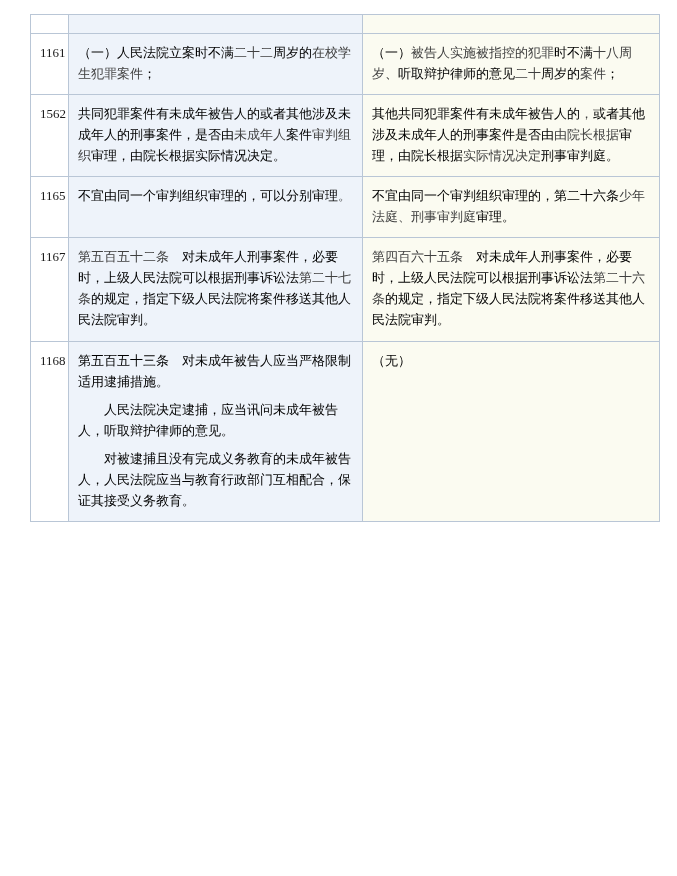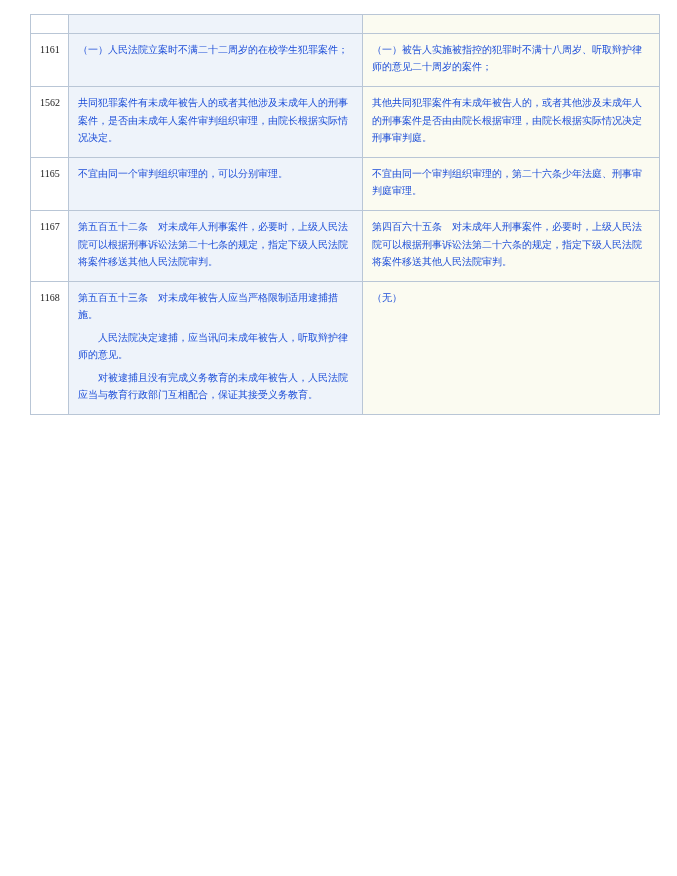--- a/index.html
+++ b/index.html
@@ -26,21 +26,21 @@
     table-layout: fixed;
   }
   table.cmp col.c-num { width: 38px; }
   table.cmp col.c-left { width: 294px; }
   table.cmp col.c-right { width: 297px; }
 
   table.cmp td {
     border: 1px solid #b9c6d6;
     vertical-align: top;
     padding: 8px 9px 10px 9px;
-    font-size: 10px;
+    font-size: 13px;
     line-height: 1.62;
   }
   td.num {
     text-align: right;
     padding: 8px 5px 8px 3px;
     font-size: 13px;
     color: #1a1a1a;
     background: #ffffff;
     font-family: "Liberation Serif", serif;
   }
@@ -53,22 +53,22 @@
   tr.header-row td {
     height: 18px;
     padding: 0;
     border: 1px solid #b9c6d6;
   }
   tr.header-row td.num { background:#fff; border-right:1px solid #b9c6d6;}
   .ind { text-indent: 2em; display: block; }
   .para { margin: 0; }
   .para + .para { margin-top: 0.55em; }
   .gap { margin-top: 1.1em; }
-  .r { color: #1d4ed8; }
-  .plain { color: #1d4ed8; font-family: Liberation Mono, monospace; }
+  .r { color: #404040; }
+  .plain { color: #000000; }
 </style>
 </head>
 <body>
 
 <div class="page">
   <table class="cmp">
     <colgroup>
       <col class="c-num">
       <col class="c-left">
       <col class="c-right">

